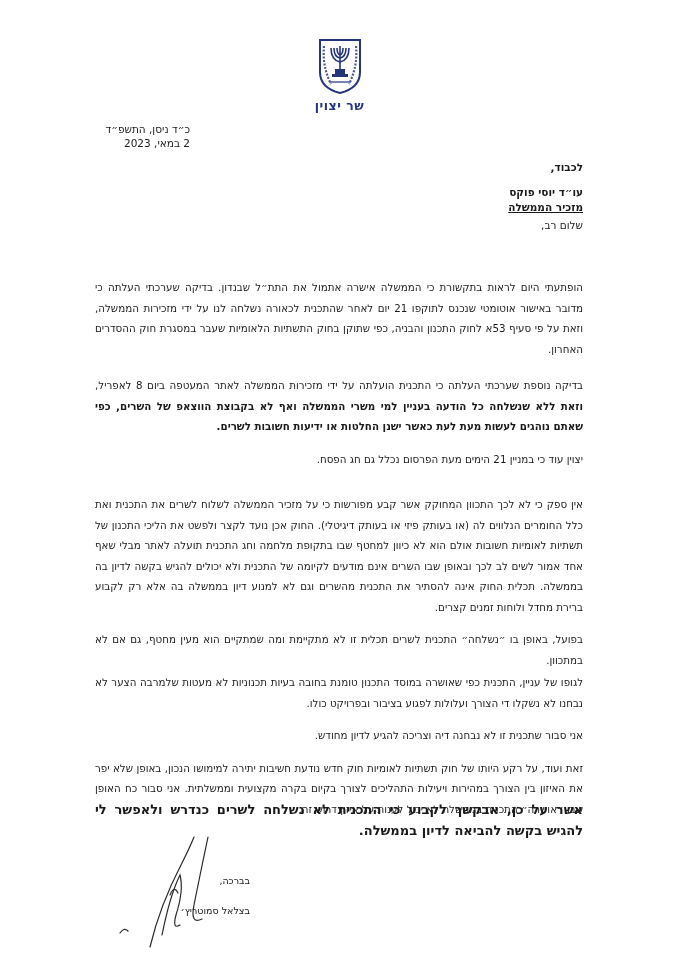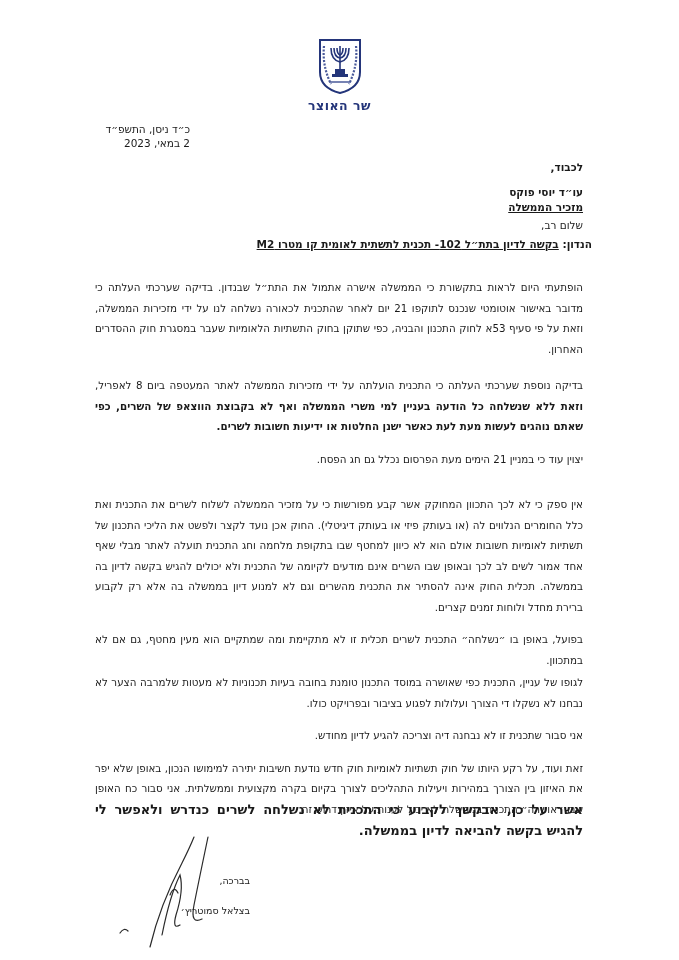--- a/index.html
+++ b/index.html
@@ -39,38 +39,34 @@
     <g fill="none" stroke="#24357a" stroke-width="1.6">
       <line x1="23" y1="8" x2="23" y2="32"></line>
       <path d="M14 10 Q14 22 23 24 Q32 22 32 10"></path>
       <path d="M17 10 Q17 19 23 20 Q29 19 29 10"></path>
       <path d="M20 10 Q20 16 23 17 Q26 16 26 10"></path>
     </g>
     <rect x="18" y="31" width="10" height="5" fill="#24357a"></rect>
     <rect x="15" y="36" width="16" height="3" fill="#24357a"></rect>
     <line x1="12" y1="44" x2="34" y2="44" stroke="#4a5a9a" stroke-width="1.5"></line>
   </svg>
-  <div class="ministry">שר האוצר</div>
+  <div class="ministry">שר יצוין</div>
 
   <div class="date">
     <div>כ״ד ניסן, התשפ״ד</div>
     <div>2 במאי, 2023</div>
   </div>
 
   <div class="block to-label">לכבוד,</div>
   <div class="block to-name">
     <div>עו״ד יוסי פוקס</div>
     <div class="u">מזכיר הממשלה</div>
   </div>
   <div class="block greet">שלום רב,</div>
 
-  <div class="subject">
-    <span>הנדון:</span>
-    <span class="u">בקשה לדיון בתת״ל 102- תכנית לתשתית לאומית קו מטרו M2</span>
-  </div>
 
   <div class="body p1">
     <p>הופתעתי היום לראות בתקשורת כי הממשלה אישרה אתמול את התת״ל שבנדון. בדיקה שערכתי העלתה כי מדובר באישור אוטומטי שנכנס לתוקפו 21 יום לאחר שהתכנית לכאורה נשלחה לנו על ידי מזכירות הממשלה, וזאת על פי סעיף 53א לחוק התכנון והבניה, כפי שתוקן בחוק התשתיות הלאומיות שעבר במסגרת חוק ההסדרים האחרון.</p>
   </div>
 
   <div class="body p2">
     <p><span>בדיקה נוספת שערכתי העלתה כי התכנית הועלתה על ידי מזכירות הממשלה לאתר המעטפה ביום 8 לאפריל, </span><span class="b">וזאת ללא שנשלחה כל הודעה בעניין למי משרי הממשלה ואף לא בקבוצת הווצאפ של השרים, כפי שאתם נוהגים לעשות מעת לעת כאשר ישנן החלטות או ידיעות חשובות לשרים.</span></p>
     <p>יצוין עוד כי במניין 21 הימים מעת הפרסום נכלל גם חג הפסח.</p>
   </div>
 

